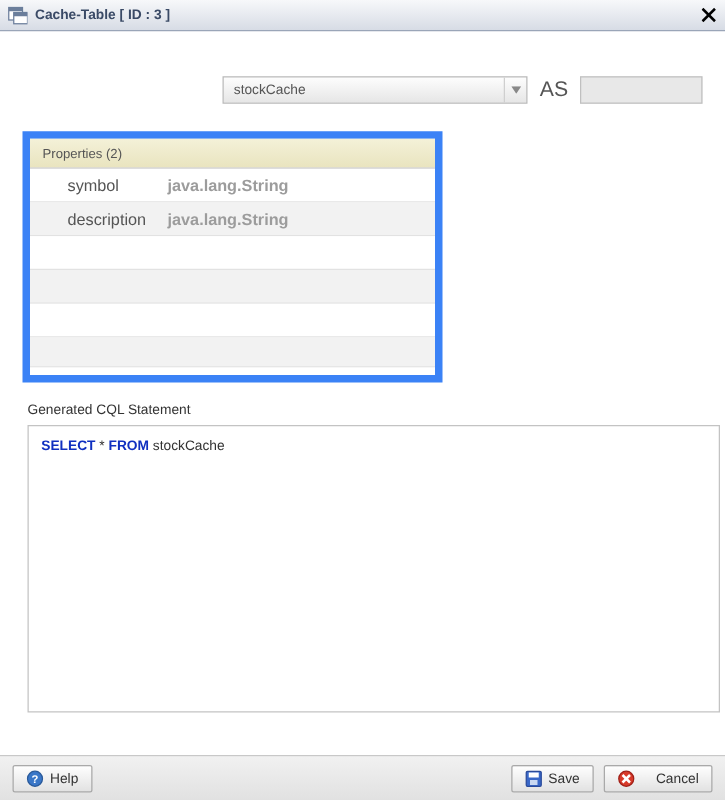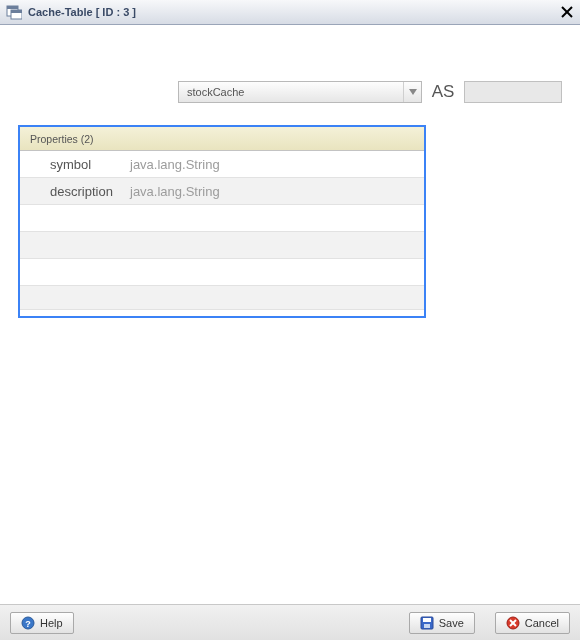--- a/index.html
+++ b/index.html
@@ -2,45 +2,45 @@
 <html><head>
 <meta charset="utf-8">
 <style>
 * { box-sizing: border-box; margin: 0; padding: 0; }
 body { font-family: Arial, Helvetica, sans-serif; font-size: 11px; color: #333; background: #fff; width: 580px; height: 640px; overflow: hidden; }
 .titlebar { height: 14px; background: linear-gradient(#f7f8fa, #d7dce5); border-bottom: 1px solid #9aa5b8; display: flex; align-items: center; padding: 12px 6px; }
 .titlebar .ticon { width: 16px; height: 16px; margin-right: 6px; }
 .titlebar .ttxt { font-weight: bold; color: #3a4a66; font-size: 11px; }
 .titlebar .close { margin-left: auto; width: 14px; height: 14px; display: flex; align-items: center; justify-content: center; cursor: pointer; }
 .titlebar .close svg { width: 12px; height: 12px; }
-.content { padding: 56px 18px 0 18px; }
+.content { padding: 36px 18px 0 18px; }
 .row1 { display: flex; align-items: center; margin-left: 160px; }
 .combo { width: 249px; height: 22px; border: 1px solid #b9b9b9; background: linear-gradient(#fdfdfd,#e6e6e6); display: flex; align-items: center; position: relative; }
 .combo .ctext { padding-left: 8px; color: #555; font-size: 11px; }
 .combo .arrow { position: absolute; right: 0; top: 0; bottom: 0; width: 18px; border-left: 1px solid #cfcfcf; display: flex; align-items: center; justify-content: center; }
 .combo .arrow svg { width: 8px; height: 6px; }
 .aslbl { width: 30px; text-align: center; color: #555; font-size: 17px; margin: 0 6px; }
 .asbox { width: 100px; height: 22px; border: 1px solid #c0c0c0; background: #e8e8e8; }
 .row2 { display: flex; margin-top: 22px; }
 .splabel { width: 152px; padding-top: 6px; padding-left: 8px; color: #333; font-size: 11px; }
-.propbox { width: 408px; border: 2px solid #3b82f6; }
+.propbox { width: 336px; border: 6px solid #3b82f6; }
 .phead { height: 24px; background: linear-gradient(#f4f1d8,#e9e4bf); border-bottom: 1px solid #c3c3c3; display: flex; align-items: center; padding-left: 10px; color: #555; font-size: 10.5px; }
 .prow { height: 27px; border-bottom: 1px solid #e2e2e2; display: flex; align-items: center; padding-left: 30px; font-size: 13px; }
 .prow.re { background: #f2f2f2; }
 .prow.rw { background: #fff; }
 .pname { color: #555; width: 80px; }
-.ptype { color: #9c9c9c; }
+.ptype { color: #9c9c9c; font-weight: bold; }
 .cqllbl { margin-top: 16px; margin-left: 4px; color: #333; font-size: 11px; }
 .cqlbox { margin-top: 6px; margin-left: 4px; width: 554px; height: 230px; border: 1px solid #c3c3c3; background: #fff; padding: 10px; font-size: 11px; font-family: Arial, Helvetica, sans-serif; }
 .kw { color: #1030c0; font-weight: bold; }
 .footer { position: absolute; left: 0; right: 0; bottom: 0; height: 36px; background: linear-gradient(#f1f1f1,#e1e1e1); border-top: 1px solid #c8c8c8; display: flex; align-items: center; padding: 0 10px; }
 .btn { height: 22px; border: 1px solid #a9a9a9; border-radius: 2px; background: linear-gradient(#fefefe,#e2e2e2); display: inline-flex; align-items: center; padding: 0 10px; font-size: 11px; color: #333; cursor: pointer; }
 .btn .bicon { width: 14px; height: 14px; margin-right: 5px; display: inline-flex; align-items: center; justify-content: center; }
 .footer .spacer { flex: 1; }
-.footer .btn + .btn { margin-left: 20px; }
+.footer .btn + .btn { margin-left: 8px; gap: 12px; }
 </style>
 </head>
 <body>
 
 <div class="titlebar">
   <span class="ticon">
     <svg viewBox="0 0 16 16">
         <rect x="1" y="2" width="11" height="10" fill="#fff" stroke="#6b7e9b"></rect>
         <rect x="1" y="2" width="11" height="3" fill="#6b7e9b"></rect>
         <rect x="5" y="6" width="11" height="9" fill="#fff" stroke="#6b7e9b"></rect>
@@ -82,20 +82,24 @@
         <span class="ptype">java.lang.String</span>
       </div>
       <div class="prow rw"></div>
       <div class="prow re"></div>
       <div class="prow rw"></div>
       <div class="prow re" style="height:24px"></div>
       <div class="prow rw" style="height:6px;border-bottom:none"></div>
     </div>
   </div>
 
+  <div class="cqllbl">Generated CQL Statement</div>
+  <div class="cqlbox">
+    <span class="kw">SELECT</span><span> * </span><span class="kw">FROM</span><span> stockCache</span>
+  </div>
 </div>
 
 <div class="footer">
   <div class="btn">
     <span class="bicon">
       <svg viewBox="0 0 14 14">
           <circle cx="7" cy="7" r="6" fill="#3a77c8" stroke="#2a5a9a"></circle>
           <text x="7" y="10.5" text-anchor="middle" font-size="9" font-weight="bold" fill="#fff">?</text>
         </svg>
     </span>

